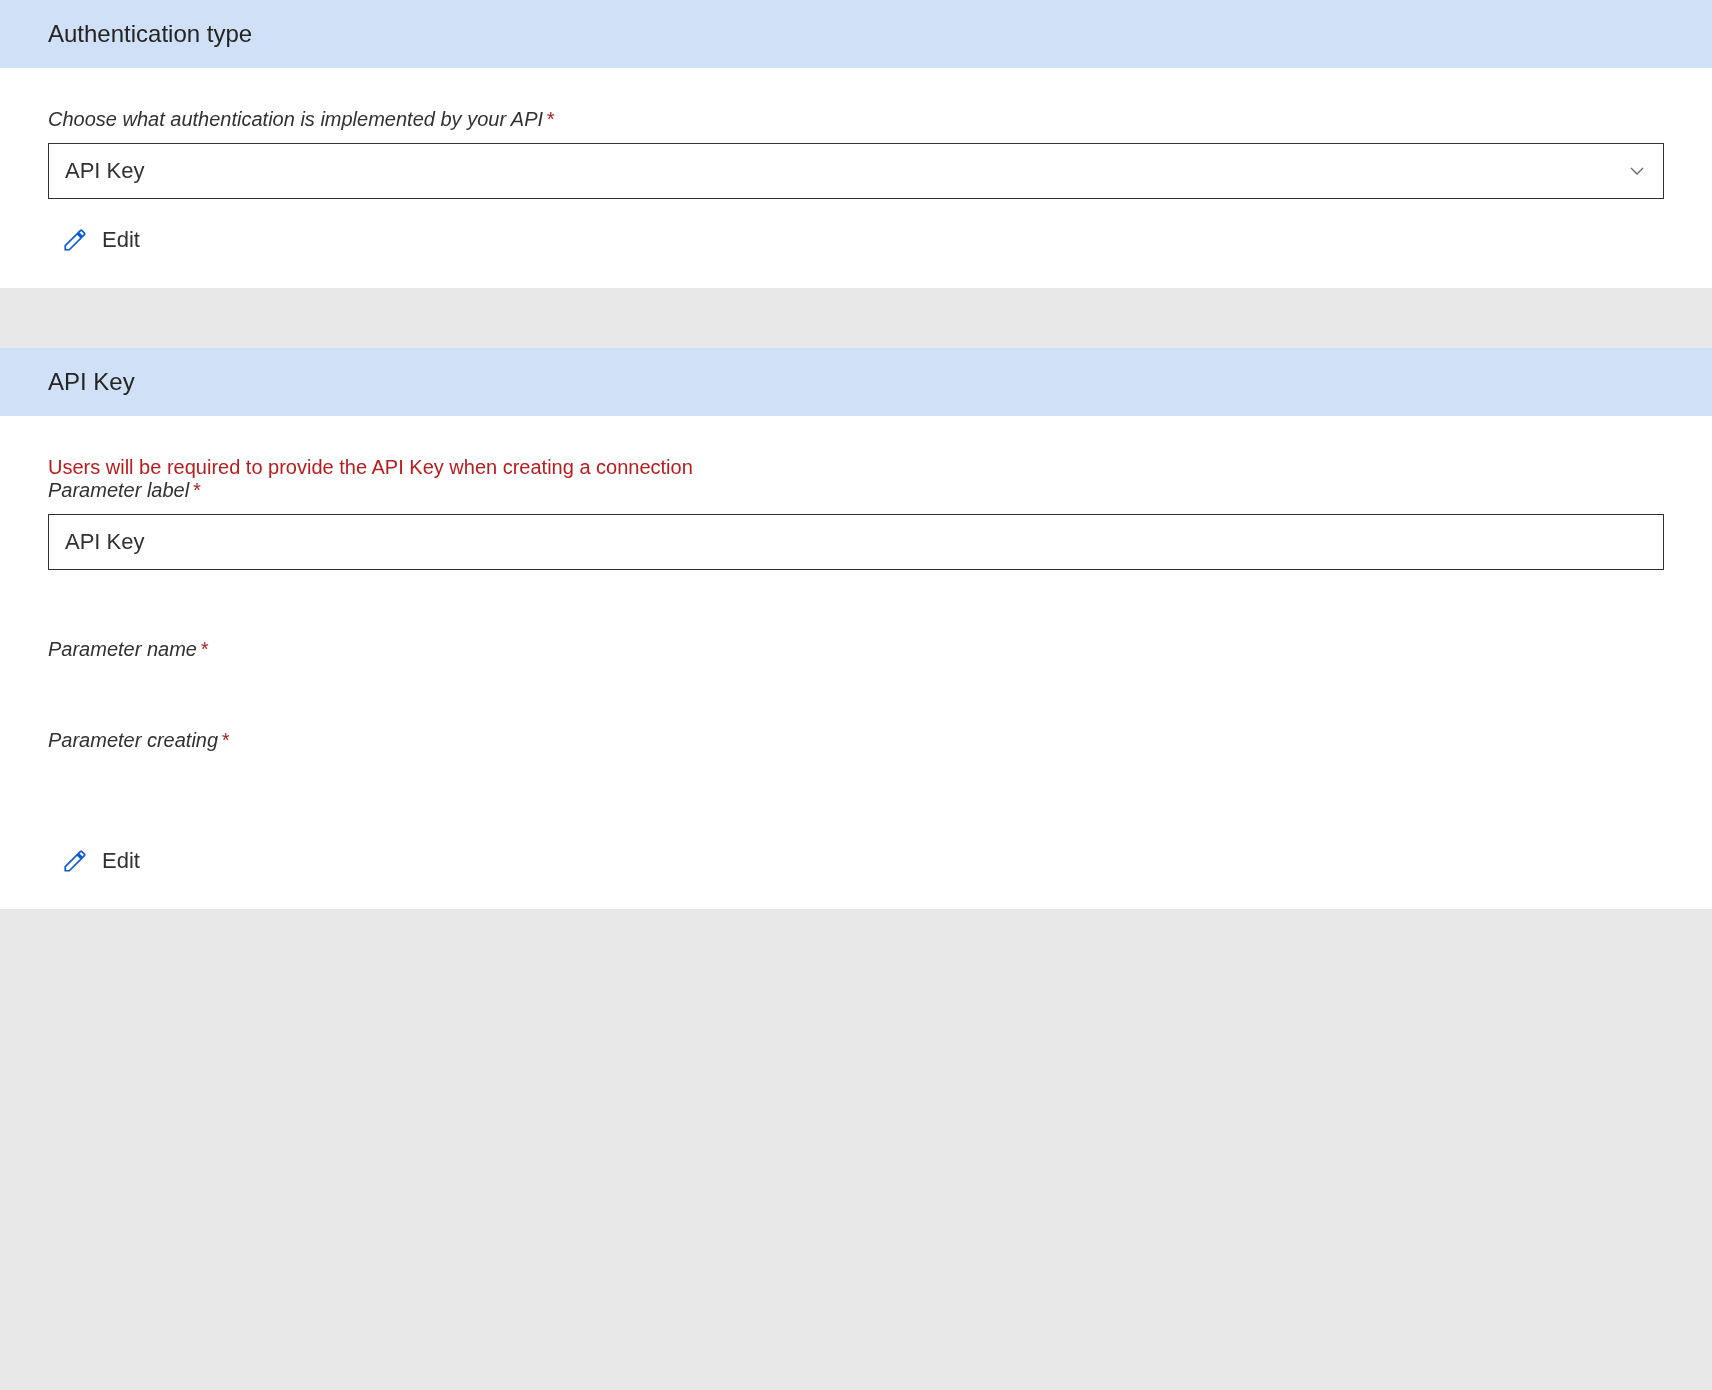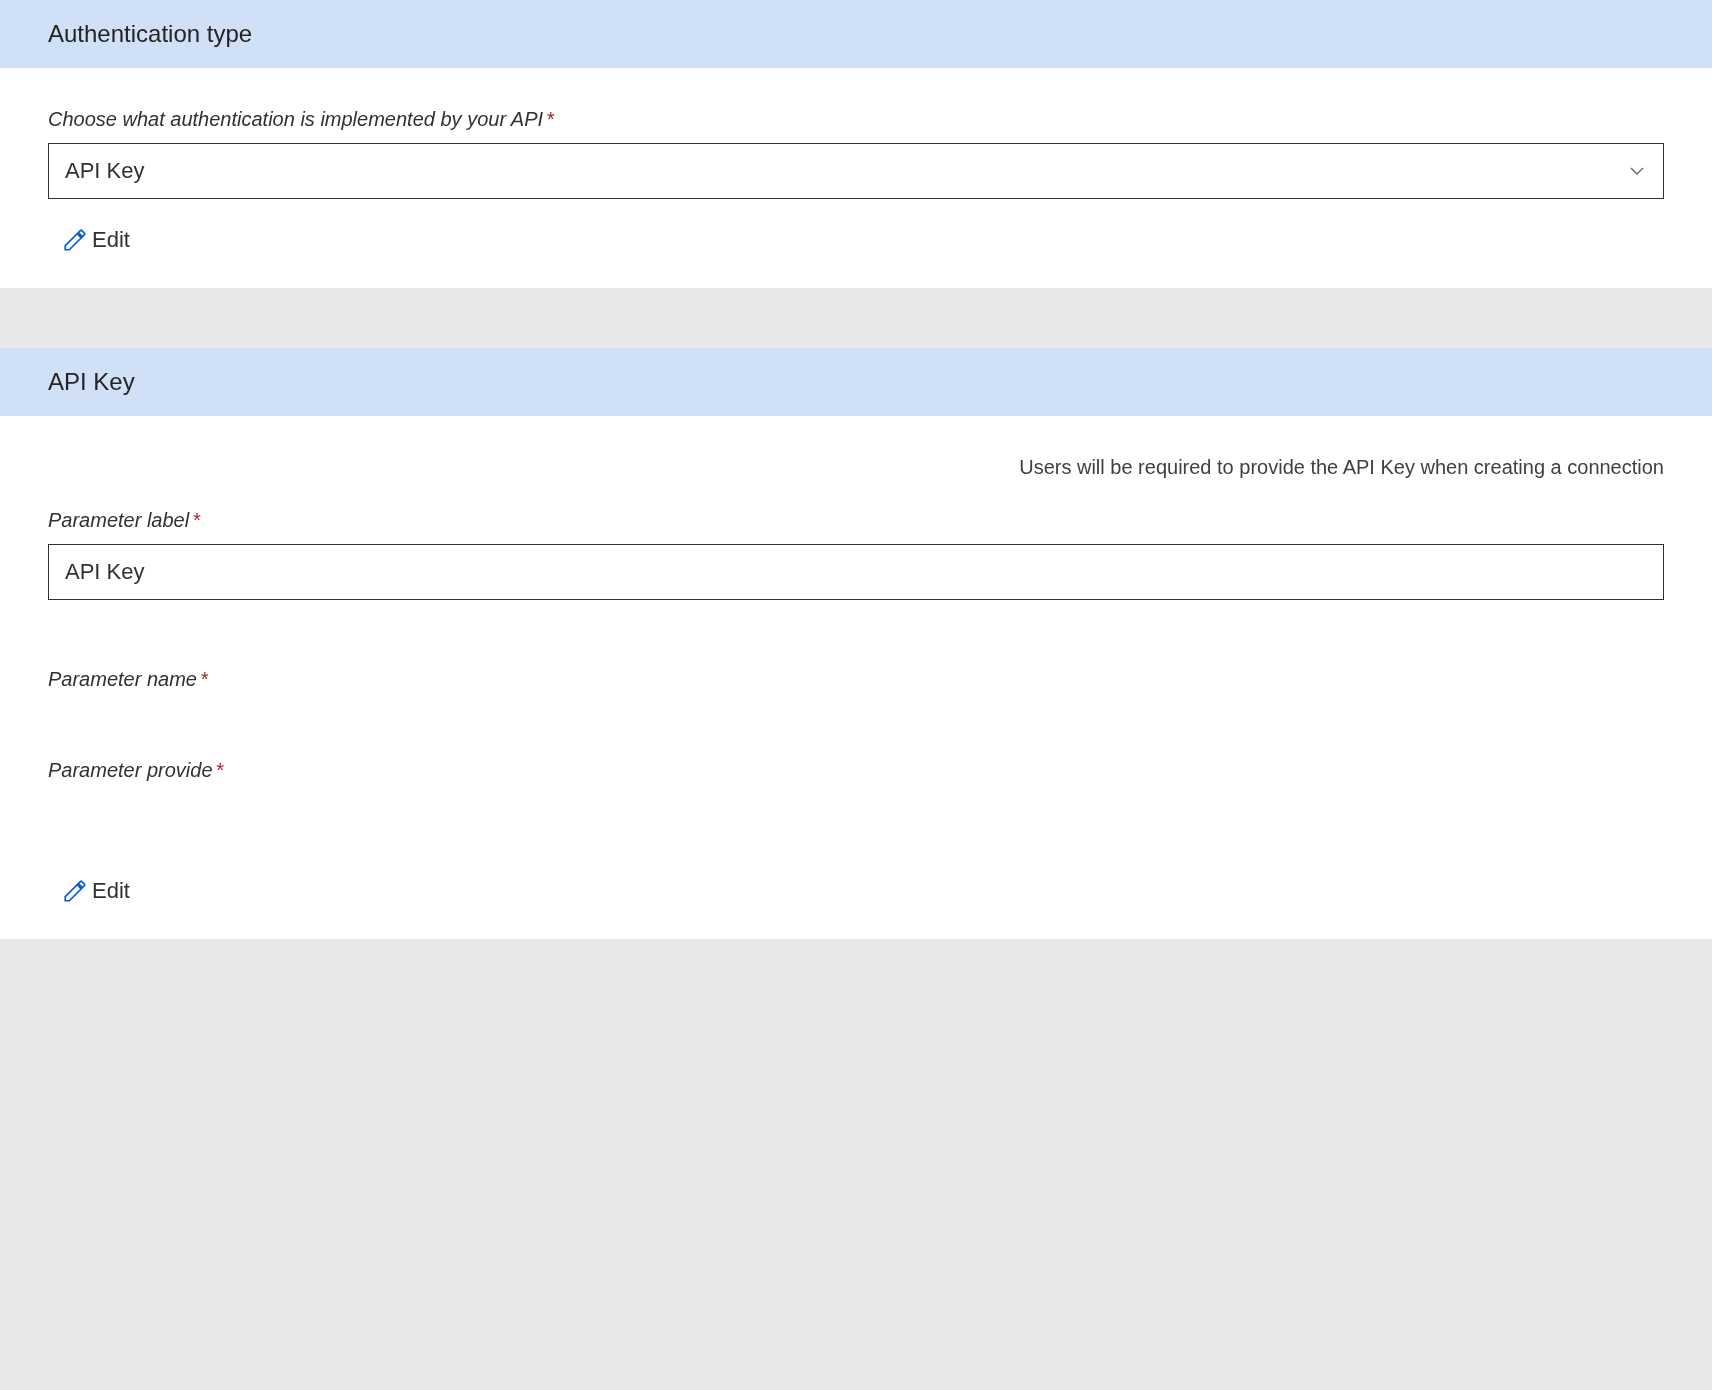--- a/index.html
+++ b/index.html
@@ -60,39 +60,37 @@
       background: #ffffff;
       font-family: inherit;
     }
     .chevron {
       color: #666;
       flex-shrink: 0;
     }
     .edit-link {
       display: inline-flex;
       align-items: center;
-      gap: 4px;
+      gap: 14px;
       margin-top: 28px;
       color: #323130;
       font-size: 22px;
       cursor: pointer;
       padding-left: 14px;
     }
     .edit-icon {
       color: #0b5cd6;
     }
     .gap {
       height: 60px;
       background: #e8e8e8;
     }
     .description {
       font-size: 20px;
-      color: #404040;
-      margin-bottom: 30px;
-      text-align: right;
+      color: #b91c1c;
     }
     .field-group {
       margin-bottom: 68px;
     }
     .field-group:last-child {
       margin-bottom: 0;
     }
   </style>
 </head>
 <body>
@@ -133,21 +131,21 @@
     </div>
 
     <div class="field-group">
       <label class="field-label">
         <span>Parameter name</span><span class="required">*</span>
       </label>
     </div>
 
     <div class="field-group">
       <label class="field-label">
-        <span>Parameter provide</span><span class="required">*</span>
+        <span>Parameter creating</span><span class="required">*</span>
       </label>
     </div>
 
     <div class="edit-link">
       <svg class="edit-icon" width="26" height="26" viewBox="0 0 24 24">
         <path d="M3 17.25V21h3.75L17.81 9.94l-3.75-3.75L3 17.25zM20.71 7.04a1 1 0 0 0 0-1.41l-2.34-2.34a1 1 0 0 0-1.41 0l-1.83 1.83 3.75 3.75 1.83-1.83z" fill="none" stroke="#0b5cd6" stroke-width="1.6"></path>
       </svg>
       <span>Edit</span>
     </div>
   </div>

